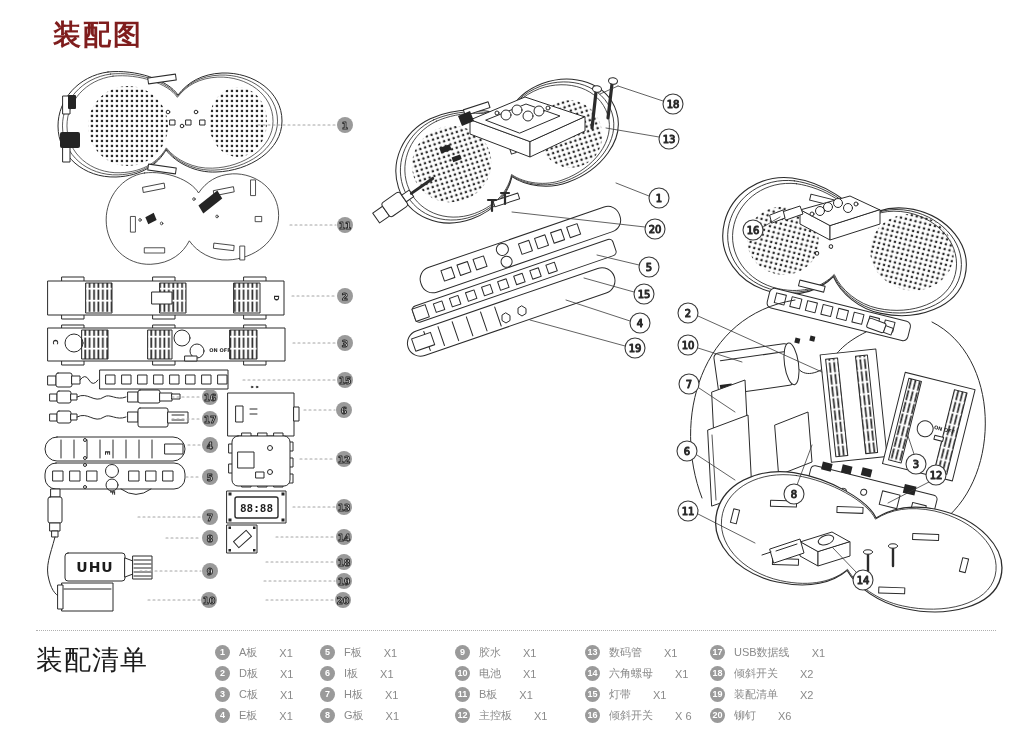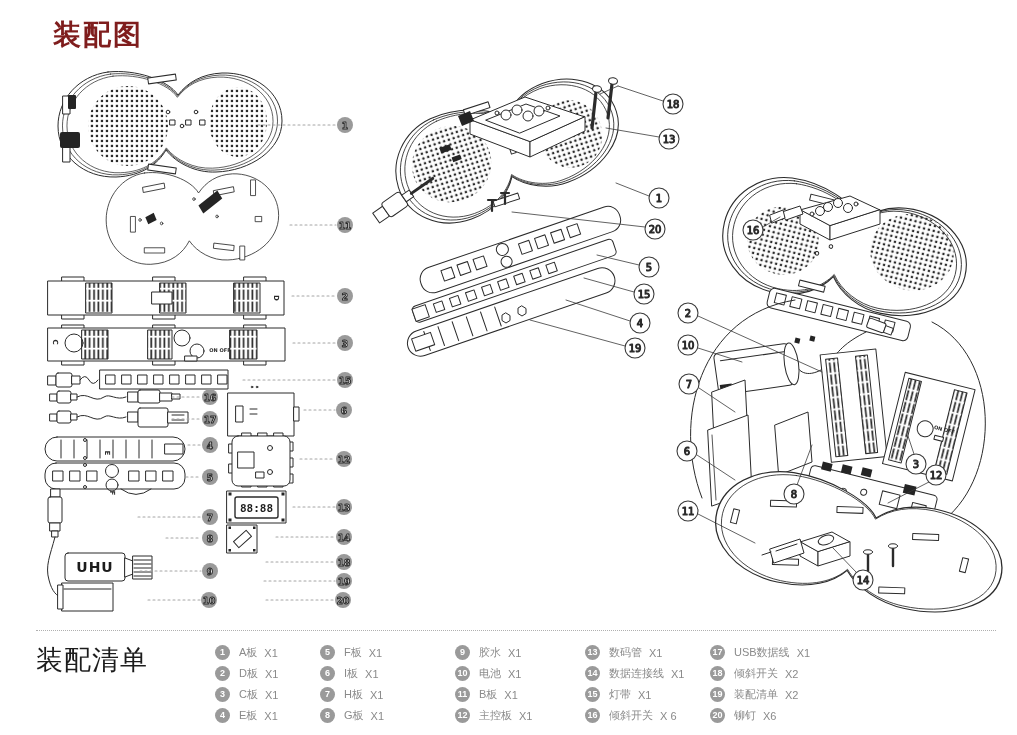--- a/index.html
+++ b/index.html
@@ -33,21 +33,21 @@
     position:absolute;left:36px;top:642px;font-size:27px;font-weight:400;
     color:#1c1c1c;letter-spacing:1px;
   }
   .pl-col{position:absolute;top:645px;display:flex;flex-direction:column;gap:6px;}
   .pl-item{display:flex;align-items:center;height:15px;}
   .chip{
     width:15px;height:15px;border-radius:50%;background:#9a9a9a;color:#fff;
     font-size:9px;font-weight:bold;text-align:center;line-height:15px;flex:0 0 15px;
   }
   .pl-label{margin-left:9px;font-size:11px;color:#8a8a8a;white-space:nowrap;}
-  .pl-qty{margin-left:7px;font-size:11px;color:#8a8a8a;}
+  .pl-qty{margin-left:22px;font-size:11px;color:#8a8a8a;}
 </style>
 </head>
 <body>
 
 <div class="page-title">装配图</div>
 
 <svg id="art" width="1017" height="630" viewBox="0 0 1017 630">
   <defs>
     <pattern id="dots" patternUnits="userSpaceOnUse" width="5" height="5">
       <rect x="0.8" y="0.8" width="2.3" height="2.3" fill="#2a2a2a"></rect>
@@ -776,21 +776,21 @@
     </div>
 </div>
 <div class="pl-col" style="left:585px;">
   <div class="pl-item">
       <span class="chip">13</span>
       <span class="pl-label">数码管</span>
       <span class="pl-qty">X1</span>
     </div>
   <div class="pl-item">
       <span class="chip">14</span>
-      <span class="pl-label">数据连接线</span>
+      <span class="pl-label">六角螺母</span>
       <span class="pl-qty">X1</span>
     </div>
   <div class="pl-item">
       <span class="chip">15</span>
       <span class="pl-label">灯带</span>
       <span class="pl-qty">X1</span>
     </div>
   <div class="pl-item">
       <span class="chip">16</span>
       <span class="pl-label">倾斜开关</span>

